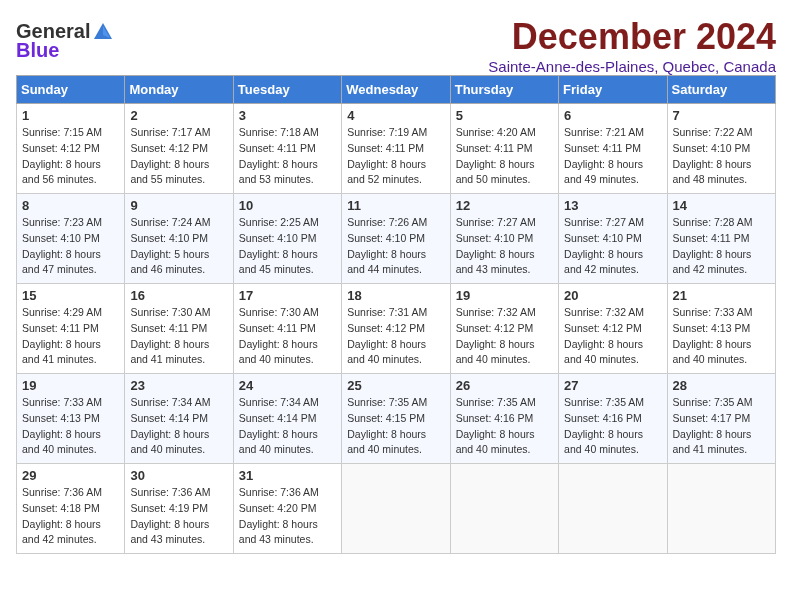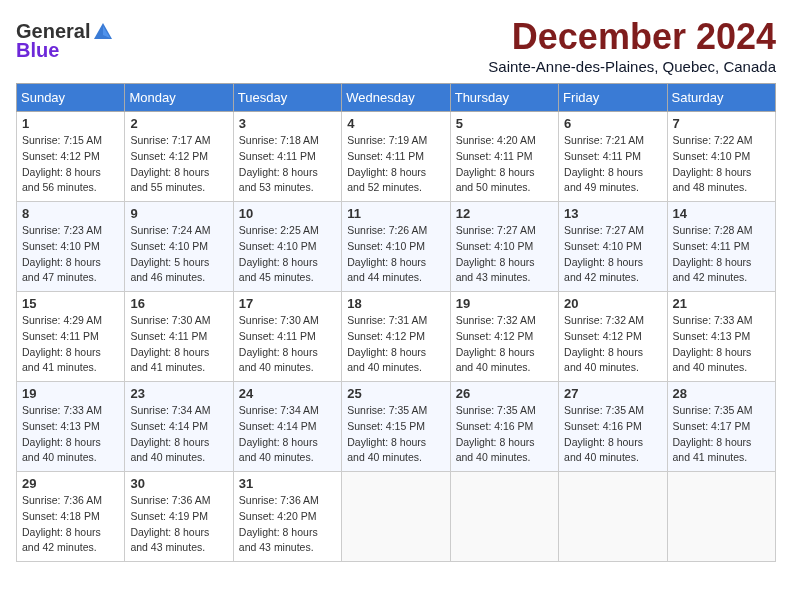--- a/index.html
+++ b/index.html
@@ -7,21 +7,20 @@
       font-family: Arial, sans-serif;
       background: #fff;
       width: 792px;
       min-height: 612px;
       padding: 16px;
     }
     .header-area {
       display: flex;
       justify-content: space-between;
       align-items: flex-start;
-      margin-bottom: 8px;
     }
     .logo {
       display: flex;
       flex-direction: column;
       align-items: flex-start;
       margin-top: 4px;
     }
     .logo-text {
       display: flex;
       align-items: center;
@@ -32,21 +31,21 @@
     .calendar {
       width: 100%;
       border-collapse: collapse;
       table-layout: fixed;
     }
     .calendar thead tr th {
       background-color: #3a7bd5;
       color: #fff;
       padding: 6px 4px;
       font-size: 13px;
-      font-weight: normal;
+      font-weight: bold;
       border: 1px solid #aaa;
       text-align: left;
     }
     .calendar tbody tr td {
       vertical-align: top;
       padding: 4px 5px;
       border: 1px solid #ccc;
       font-size: 10.5px;
       color: #333;
       height: 90px;
@@ -78,21 +77,21 @@
       <span style="font-size:20px;font-weight:bold;color:#333;">General</span>
       <svg width="22" height="22" viewBox="0 0 22 22" style="margin:0 2px;">
         <polygon points="11,2 20,18 2,18" fill="#3a7bd5"></polygon>
         <polygon points="11,5 18,17 11,14" fill="#5a9ef5" opacity="0.7"></polygon>
       </svg>
     </div>
     <span style="font-size:20px;font-weight:bold;color:#6d28d9;margin-top:-4px;">Blue</span>
   </div>
   <div class="title-block">
     <div style="font-size:36px;font-weight:bold;color:#7f1d1d;">December 2024</div>
-    <div style="font-size:15px;color:#0f172a;">Sainte-Anne-des-Plaines, Quebec, Canada</div>
+    <div style="font-size:15px;color:#4c1d95;">Sainte-Anne-des-Plaines, Quebec, Canada</div>
   </div>
 </div>
 
 <table class="calendar">
   <thead>
     <tr>
     <th>Sunday</th>
         <th>Monday</th>
         <th>Tuesday</th>
         <th>Wednesday</th>

